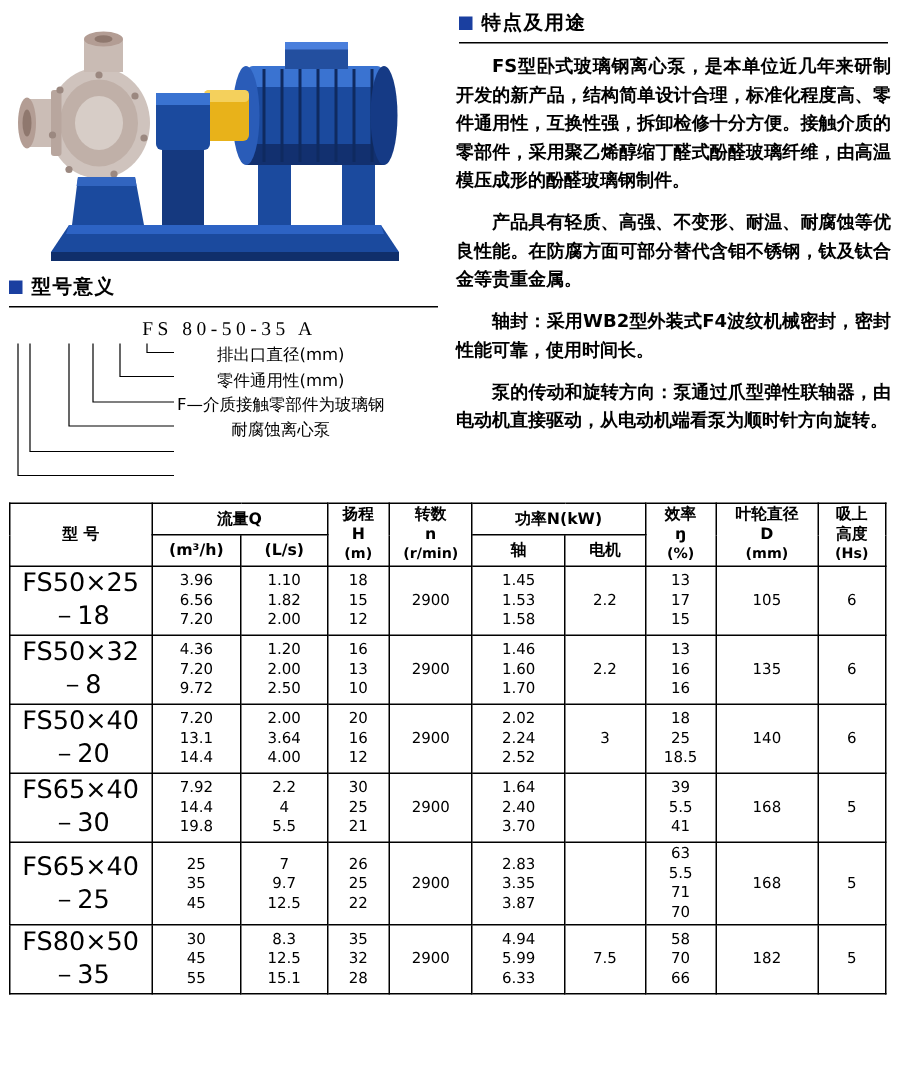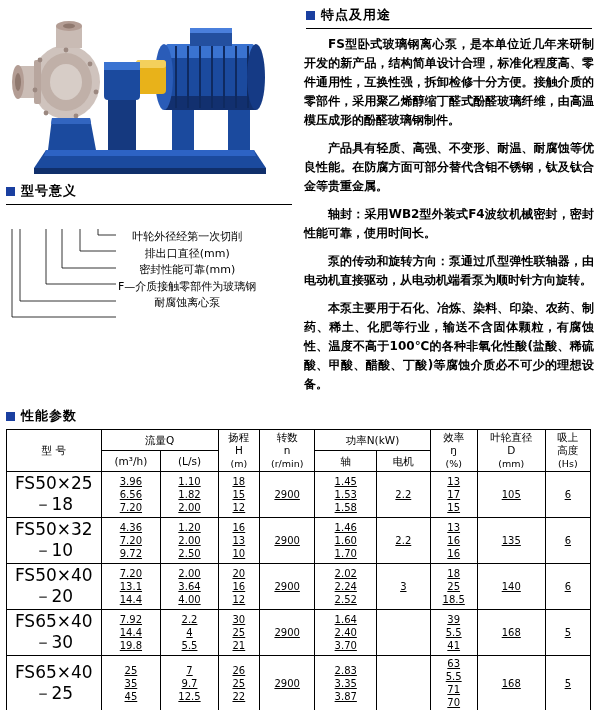--- a/index.html
+++ b/index.html
@@ -122,29 +122,28 @@
     font-size: 10px;
     table-layout: fixed;
   }
   table.spec th, table.spec td {
     border: 1px solid #000;
     text-align: center;
     vertical-align: middle;
     padding: 1px 0;
   }
   table.spec th {
-    font-weight: normal;
+    font-weight: bold;
     font-size: 10.5px;
     line-height: 13px;
   }
   .th-main { font-size: 11px; }
   .cell-lines {
     line-height: 13px;
     font-size: 10px;
-    text-decoration: underline;
   }
   .model-name { font-size: 17px; }
   .unit { font-size: 9.5px; }
 </style>
 </head>
 <body>
 
 <div class="page">
 
   <div class="top">
@@ -215,60 +214,55 @@
         </svg>
       </div>
 
       <div class="sec-head">
         <span class="sq"></span>
         <span class="txt">型号意义</span>
       </div>
       <div class="rule"></div>
 
       <div class="model-block">
+        <div class="model-code">FS 80-50-35 A</div>
         <svg class="model-svg" width="112" height="110" xmlns="http://www.w3.org/2000/svg">
           <g stroke="#000" stroke-width="0.8" fill="none">
             <path d="M92 2 L92 8 L110 8"></path>
             <path d="M74 2 L74 24 L110 24"></path>
             <path d="M56 2 L56 41 L110 41"></path>
             <path d="M40 2 L40 57 L110 57"></path>
             <path d="M14 2 L14 74 L110 74"></path>
             <path d="M6 2 L6 90 L110 90"></path>
           </g>
         </svg>
         <div class="model-labels">
-          <div>叶轮外径经第一次切削</div>
           <div>排出口直径(mm)</div>
-          <div>密封性能可靠(mm)</div>
+          <div>零件通用性(mm)</div>
           <div>F—介质接触零部件为玻璃钢</div>
           <div>耐腐蚀离心泵</div>
         </div>
       </div>
     </div>
 
     <div class="right-col">
       <div class="sec-head">
         <span class="sq"></span>
         <span class="txt">特点及用途</span>
       </div>
       <div class="rule"></div>
 
       <div style="height:6px"></div>
       <p class="para indent">FS型卧式玻璃钢离心泵，是本单位近几年来研制开发的新产品，结构简单设计合理，标准化程度高、零件通用性，互换性强，拆卸检修十分方便。接触介质的零部件，采用聚乙烯醇缩丁醛式酚醛玻璃纤维，由高温模压成形的酚醛玻璃钢制件。</p>
       <p class="para indent">产品具有轻质、高强、不变形、耐温、耐腐蚀等优良性能。在防腐方面可部分替代含钼不锈钢，钛及钛合金等贵重金属。</p>
       <p class="para indent">轴封：采用WB2型外装式F4波纹机械密封，密封性能可靠，使用时间长。</p>
       <p class="para indent">泵的传动和旋转方向：泵通过爪型弹性联轴器，由电动机直接驱动，从电动机端看泵为顺时针方向旋转。</p>
-      <p class="para indent">本泵主要用于石化、冶炼、染料、印染、农药、制药、稀土、化肥等行业，输送不含固体颗粒，有腐蚀性、温度不高于100℃的各种非氧化性酸(盐酸、稀硫酸、甲酸、醋酸、丁酸)等腐蚀介质必不可少的理想设备。</p>
     </div>
   </div>
 
-  <div class="sec-head" style="margin-top:4px">
-    <span class="sq"></span>
-    <span class="txt">性能参数</span>
-  </div>
 
   <div class="table-wrap">
     <table class="spec">
       <colgroup>
         <col style="width:92px">
         <col style="width:58px">
         <col style="width:56px">
         <col style="width:40px">
         <col style="width:54px">
         <col style="width:60px">
@@ -322,21 +316,21 @@
             <td class="cell-lines">1.10<br>1.82<br>2.00</td>
             <td class="cell-lines">18<br>15<br>12</td>
             <td class="cell-lines">2900</td>
             <td class="cell-lines">1.45<br>1.53<br>1.58</td>
             <td class="cell-lines">2.2</td>
             <td class="cell-lines">13<br>17<br>15</td>
             <td class="cell-lines">105</td>
             <td class="cell-lines">6</td>
           </tr>
           <tr>
-            <td class="model-name">FS50×32－10</td>
+            <td class="model-name">FS50×32－8</td>
             <td class="cell-lines">4.36<br>7.20<br>9.72</td>
             <td class="cell-lines">1.20<br>2.00<br>2.50</td>
             <td class="cell-lines">16<br>13<br>10</td>
             <td class="cell-lines">2900</td>
             <td class="cell-lines">1.46<br>1.60<br>1.70</td>
             <td class="cell-lines">2.2</td>
             <td class="cell-lines">13<br>16<br>16</td>
             <td class="cell-lines">135</td>
             <td class="cell-lines">6</td>
           </tr>

